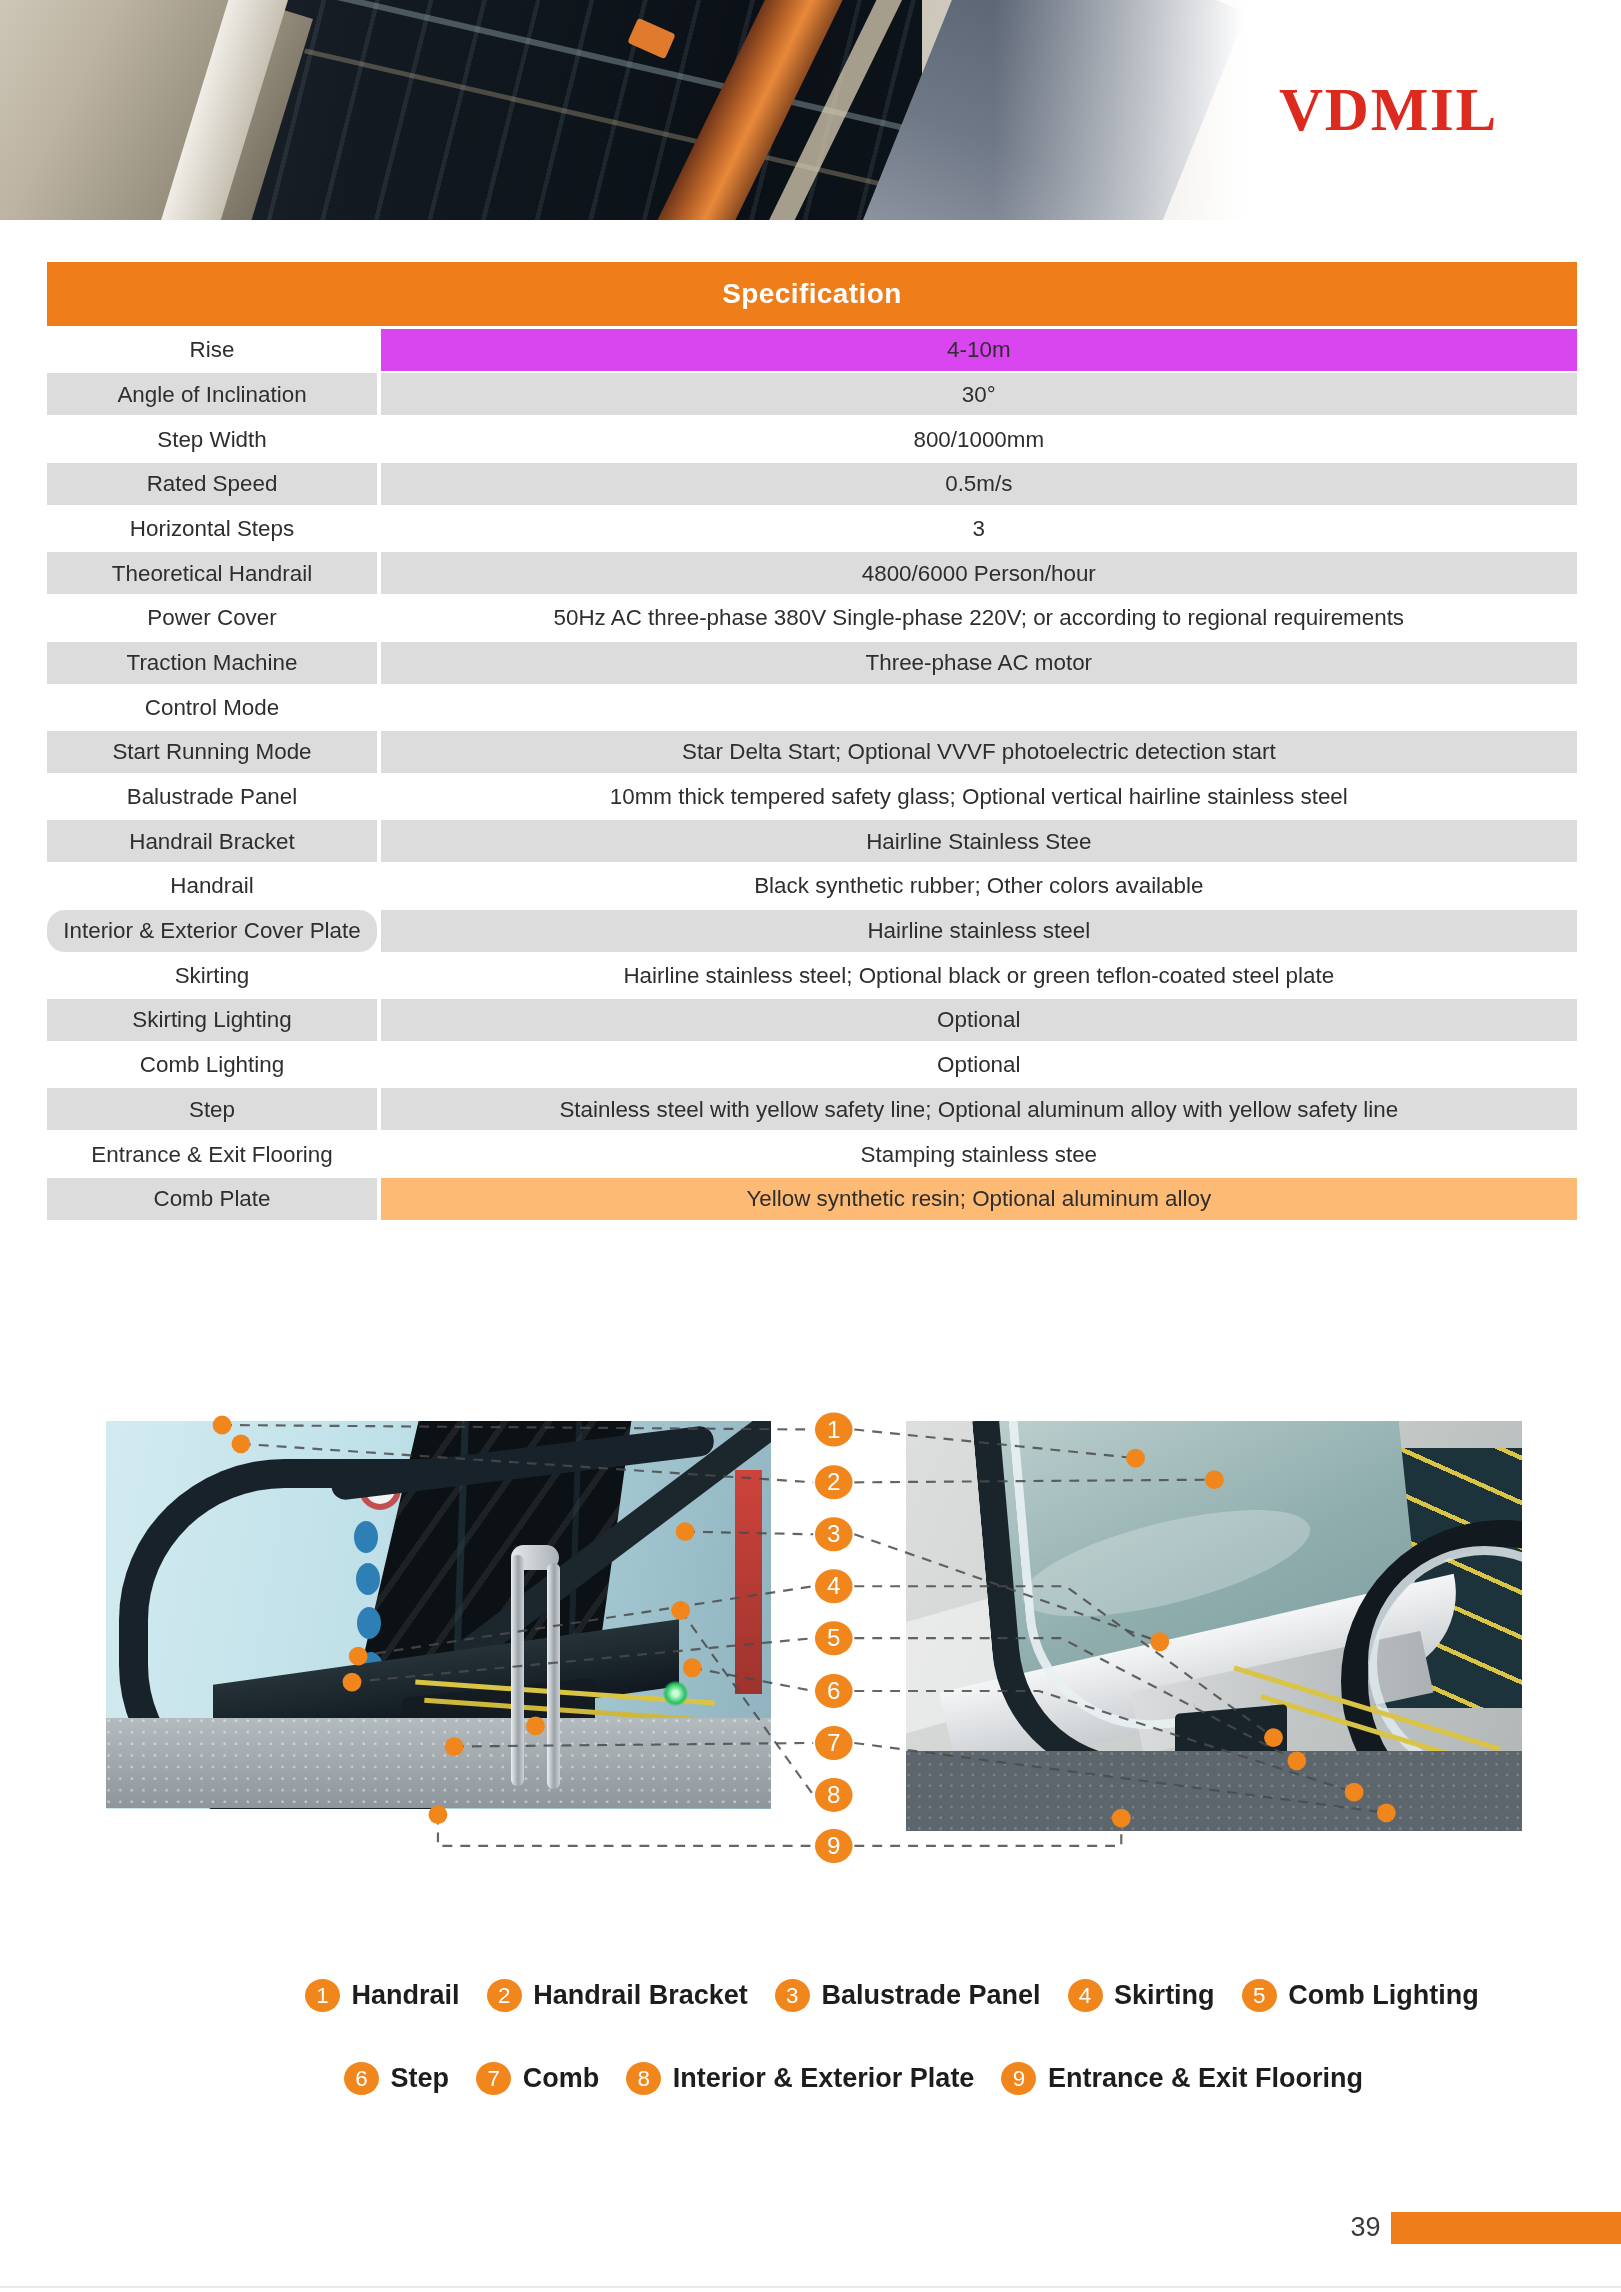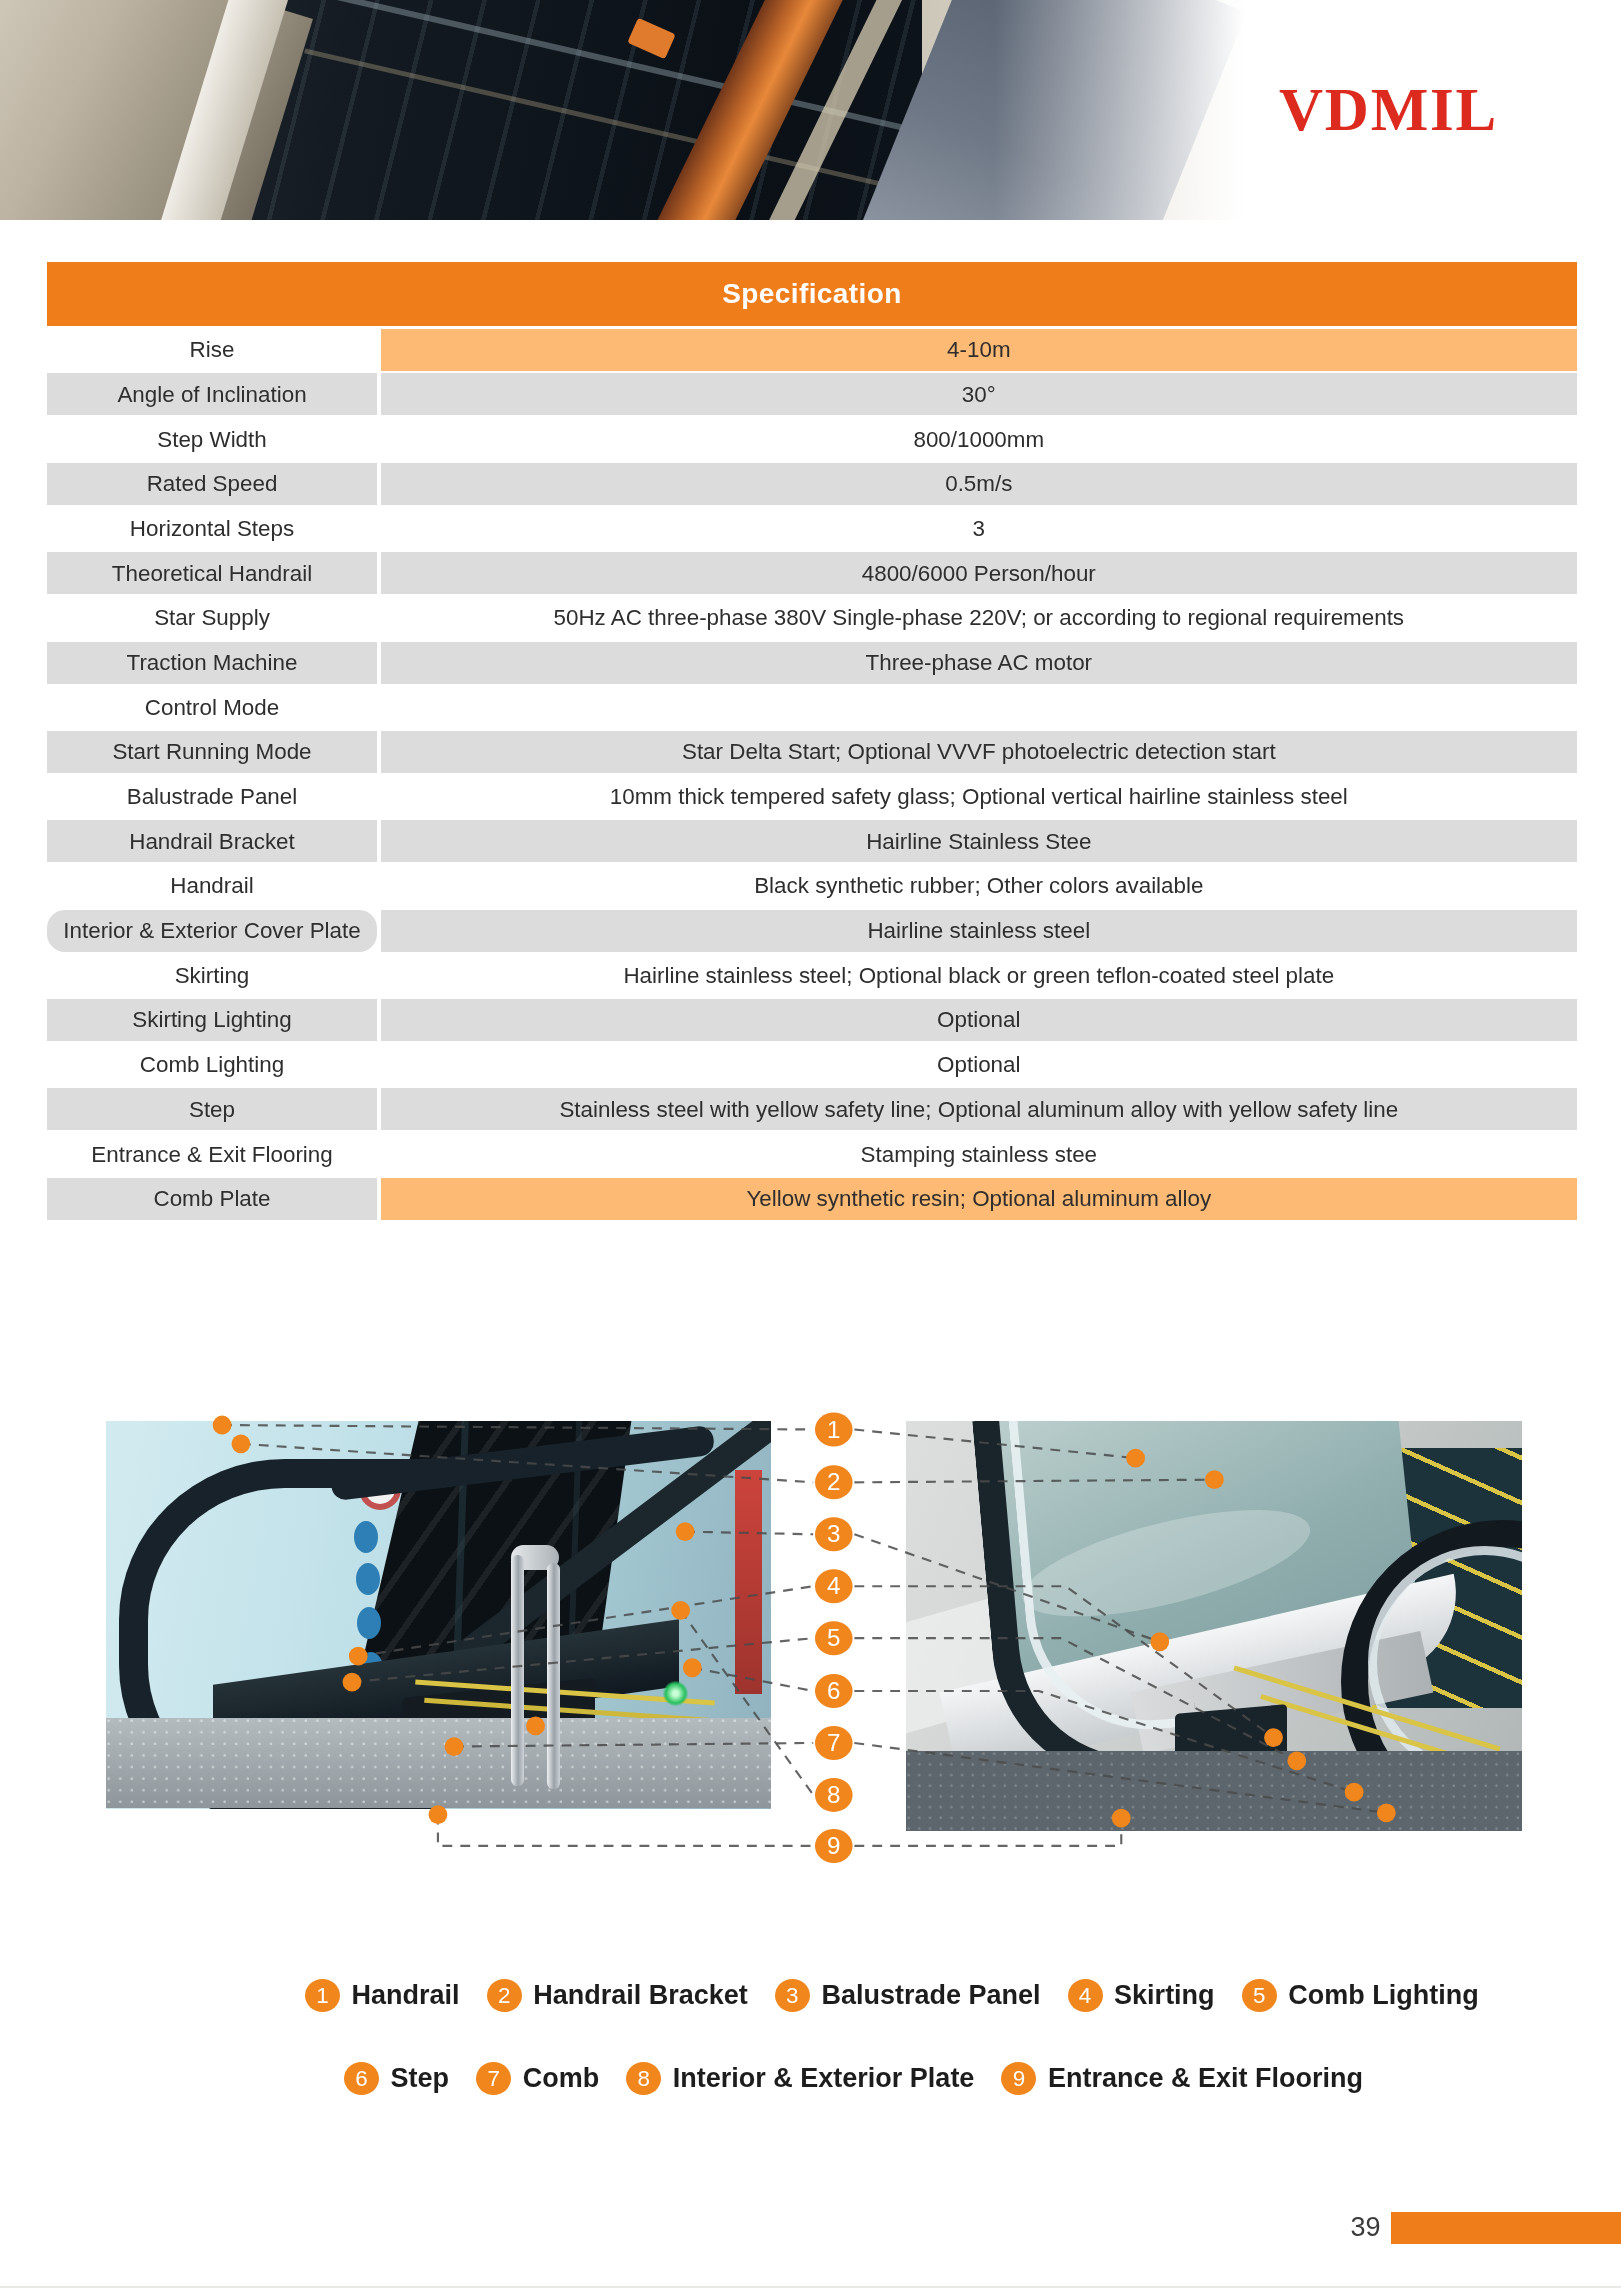--- a/index.html
+++ b/index.html
@@ -143,21 +143,21 @@
 
   <div class="abs logo">VDMIL</div>
 
   <div class="abs spec">
     <div class="spec-header">
       <span>Specification</span>
     </div>
     <div id="spec-rows">
         <div class="srow">
           <div class="scell slabel" style="background: rgb(255, 255, 255);">Rise</div>
-          <div class="scell svalue" style="background: #fdba74;">4-10m</div>
+          <div class="scell svalue" style="background: #d946ef;">4-10m</div>
         </div>
         <div class="srow">
           <div class="scell slabel" style="background: rgb(220, 220, 220);">Angle of Inclination</div>
           <div class="scell svalue" style="background: rgb(220, 220, 220);">30°</div>
         </div>
         <div class="srow">
           <div class="scell slabel" style="background: rgb(255, 255, 255);">Step Width</div>
           <div class="scell svalue" style="background: rgb(255, 255, 255);">800/1000mm</div>
         </div>
         <div class="srow">
@@ -166,21 +166,21 @@
         </div>
         <div class="srow">
           <div class="scell slabel" style="background: rgb(255, 255, 255);">Horizontal Steps</div>
           <div class="scell svalue" style="background: rgb(255, 255, 255);">3</div>
         </div>
         <div class="srow">
           <div class="scell slabel" style="background: rgb(220, 220, 220);">Theoretical Handrail</div>
           <div class="scell svalue" style="background: rgb(220, 220, 220);">4800/6000 Person/hour</div>
         </div>
         <div class="srow">
-          <div class="scell slabel" style="background: rgb(255, 255, 255);">Star Supply</div>
+          <div class="scell slabel" style="background: rgb(255, 255, 255);">Power Cover</div>
           <div class="scell svalue" style="background: rgb(255, 255, 255);">50Hz AC three-phase 380V Single-phase 220V; or according to regional requirements</div>
         </div>
         <div class="srow">
           <div class="scell slabel" style="background: rgb(220, 220, 220);">Traction Machine</div>
           <div class="scell svalue" style="background: rgb(220, 220, 220);">Three-phase AC motor</div>
         </div>
         <div class="srow">
           <div class="scell slabel" style="background: rgb(255, 255, 255);">Control Mode</div>
         </div>
         <div class="srow">

